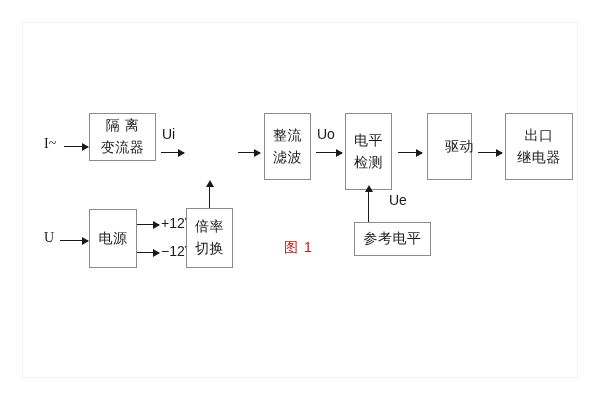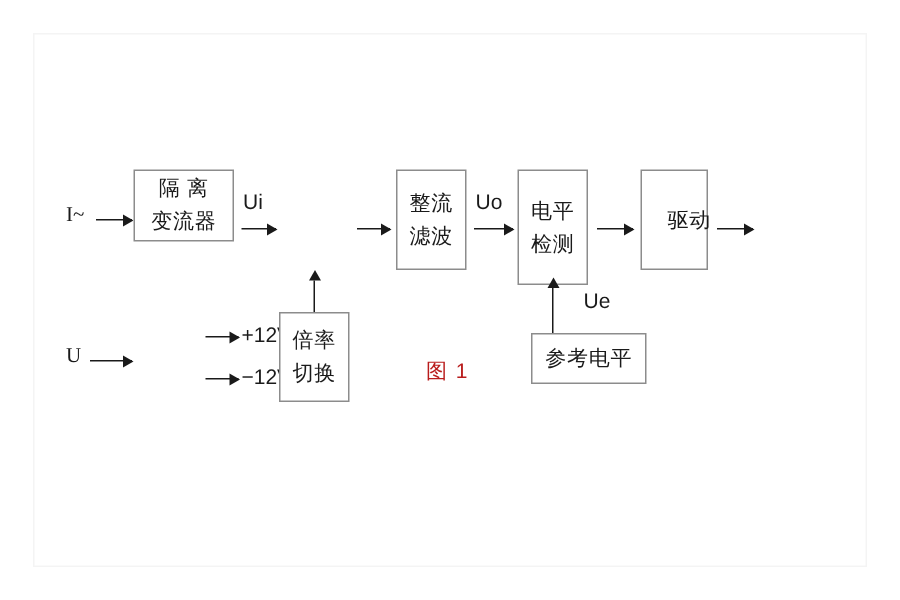--- a/index.html
+++ b/index.html
@@ -125,24 +125,31 @@
   </div>
 
   <div class="harrow" style="left:398px; top:152px; width:24px;"></div>
 
   <div class="block one-line" style="left:427px; top:113px; width:45px; height:67px;padding-left:20px;">
     <span class="ln">驱动</span>
   </div>
 
   <div class="harrow" style="left:478px; top:152px; width:24px;"></div>
 
+  <div class="block" style="left:505px; top:113px; width:68px; height:67px;">
+    <span class="ln">出口</span>
+    <span class="ln">继电器</span>
+  </div>
 
   <div class="label serif" style="left:44px; top:230px;">U</div>
   <div class="harrow" style="left:60px; top:240px; width:28px;"></div>
 
+  <div class="block one-line" style="left:89px; top:209px; width:48px; height:59px;">
+    <span class="ln">电源</span>
+  </div>
 
   <div class="harrow" style="left:137px; top:224px; width:22px;"></div>
   <div class="label" style="left:161px; top:215px;">+12V</div>
 
   <div class="harrow" style="left:137px; top:252px; width:22px;"></div>
   <div class="label" style="left:161px; top:243px;">−12V</div>
 
   <div class="block" style="left:186px; top:208px; width:47px; height:60px;">
     <span class="ln">倍率</span>
     <span class="ln">切换</span>

